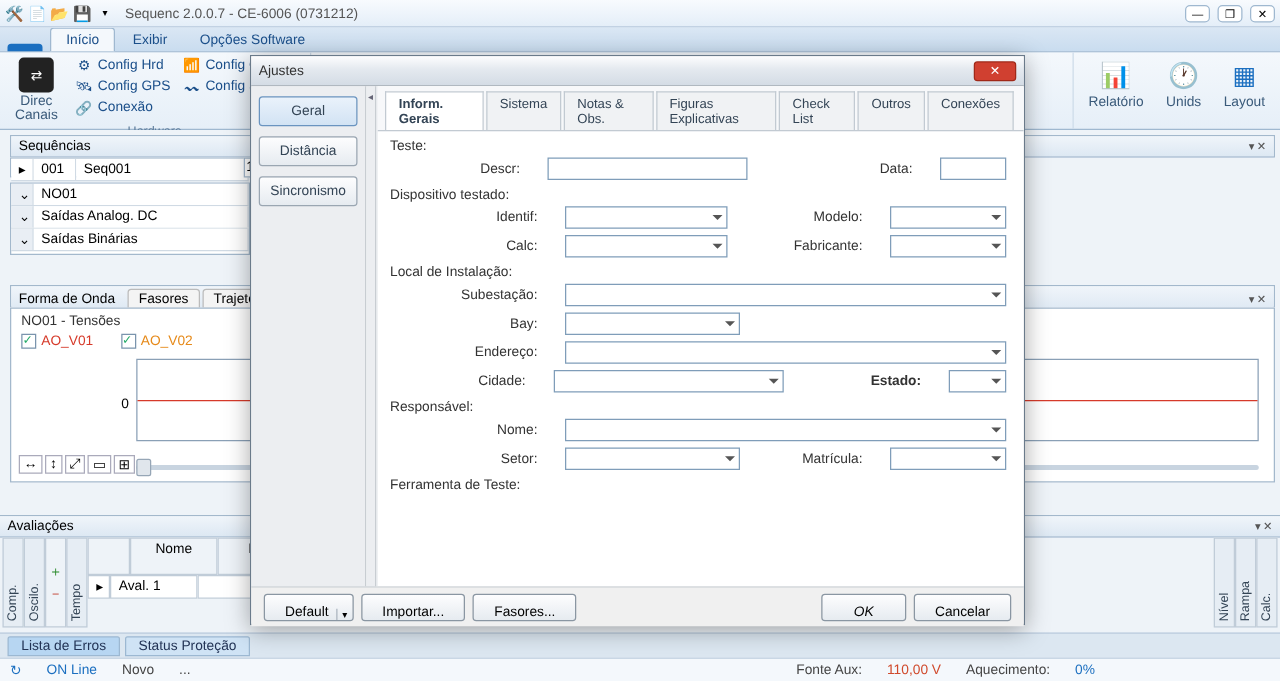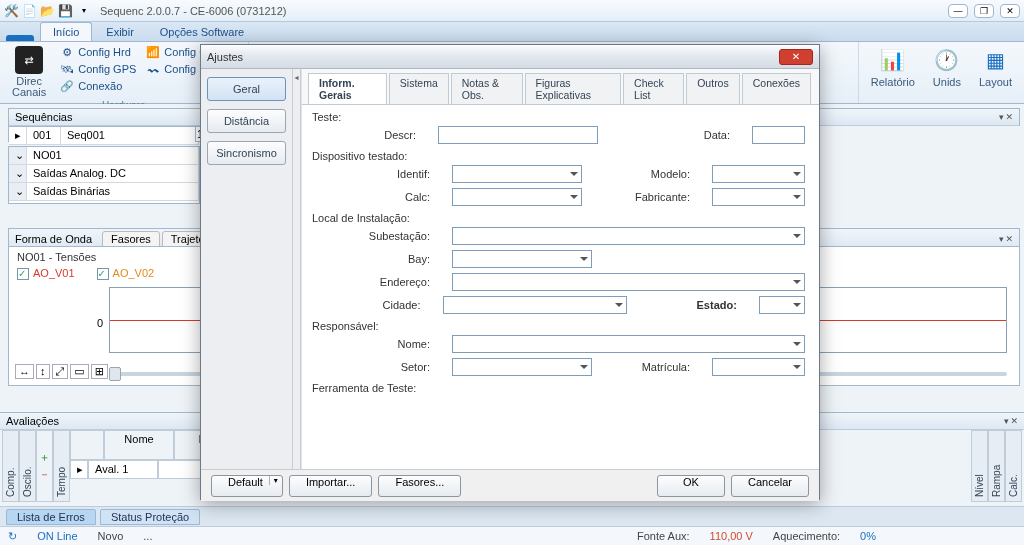--- a/index.html
+++ b/index.html
@@ -67,21 +67,21 @@
 .subtabs .stab.active { background: #fff; font-weight: bold; }
 .form { padding: 6px 14px 6px 10px; }
 .grp { margin-bottom: 6px; }
 .grplabel { color: #333; margin-bottom: 3px; }
 .frow { display: flex; align-items: center; gap: 22px; margin-bottom: 5px; }
 .frow .lbl { text-align: right; color: #333; }
 .ftxt { height: 18px; border: 1px solid #7f9db9; background: #fff; }
 .fsel { height: 18px; border: 1px solid #7f9db9; background: #fff; position: relative; }
 .fsel::after { content: ""; position: absolute; right: 3px; top: 6px; border: 4px solid transparent; border-top-color: #555; }
 .dlgfoot { height: 32px; border-top: 1px solid #c8cdd2; display: flex; align-items: center; padding: 0 10px; gap: 6px; background: #f0f0f0; }
-.btn { height: 22px; padding: 0 16px; border: 1px solid #8a96a2; border-radius: 3px; background: linear-gradient(#fdfdfe,#e6ebf0); cursor: pointer; display: flex; align-items: flex-start; }
+.btn { height: 22px; padding: 0 16px; border: 1px solid #8a96a2; border-radius: 3px; background: linear-gradient(#fdfdfe,#e6ebf0); cursor: pointer; display: flex; align-items: flex-end; }
 .btn.split { padding-right: 4px; }
 .btn.split::after { content: "▾"; font-size: 8px; margin-left: 6px; border-left: 1px solid #aab4be; padding-left: 4px; }
 .dlgfoot .spacer { flex: 1; }
 
 
 .avhdr { display: flex; }
 .avcell { border: 1px solid #c0ccd8; background: #eef3f8; padding: 2px 16px; text-align: center; }
 .avval { border: 1px solid #c0ccd8; background: #fff; padding: 2px 6px; }
 .vlabel { writing-mode: vertical-rl; transform: rotate(180deg); font-size: 10px; color: #345; padding: 4px 2px; background: #e6edf4; border: 1px solid #c0ccd8; }
 
@@ -390,21 +390,21 @@
       <div class="btn split">
           <span>Default</span>
         </div>
       <div class="btn">
           <span>Importar...</span>
         </div>
       <div class="btn">
           <span>Fasores...</span>
         </div>
       <div class="spacer"></div>
-      <div class="btn" style="min-width:68px;justify-content:center;">
+      <div class="btn" style="min-width:68px;justify-content:center;font-style:italic;">
           <span>OK</span>
         </div>
       <div class="btn" style="min-width:68px;justify-content:center;">
           <span>Cancelar</span>
         </div>
     </div>
   </div>
 </div>
 
 </body></html>

